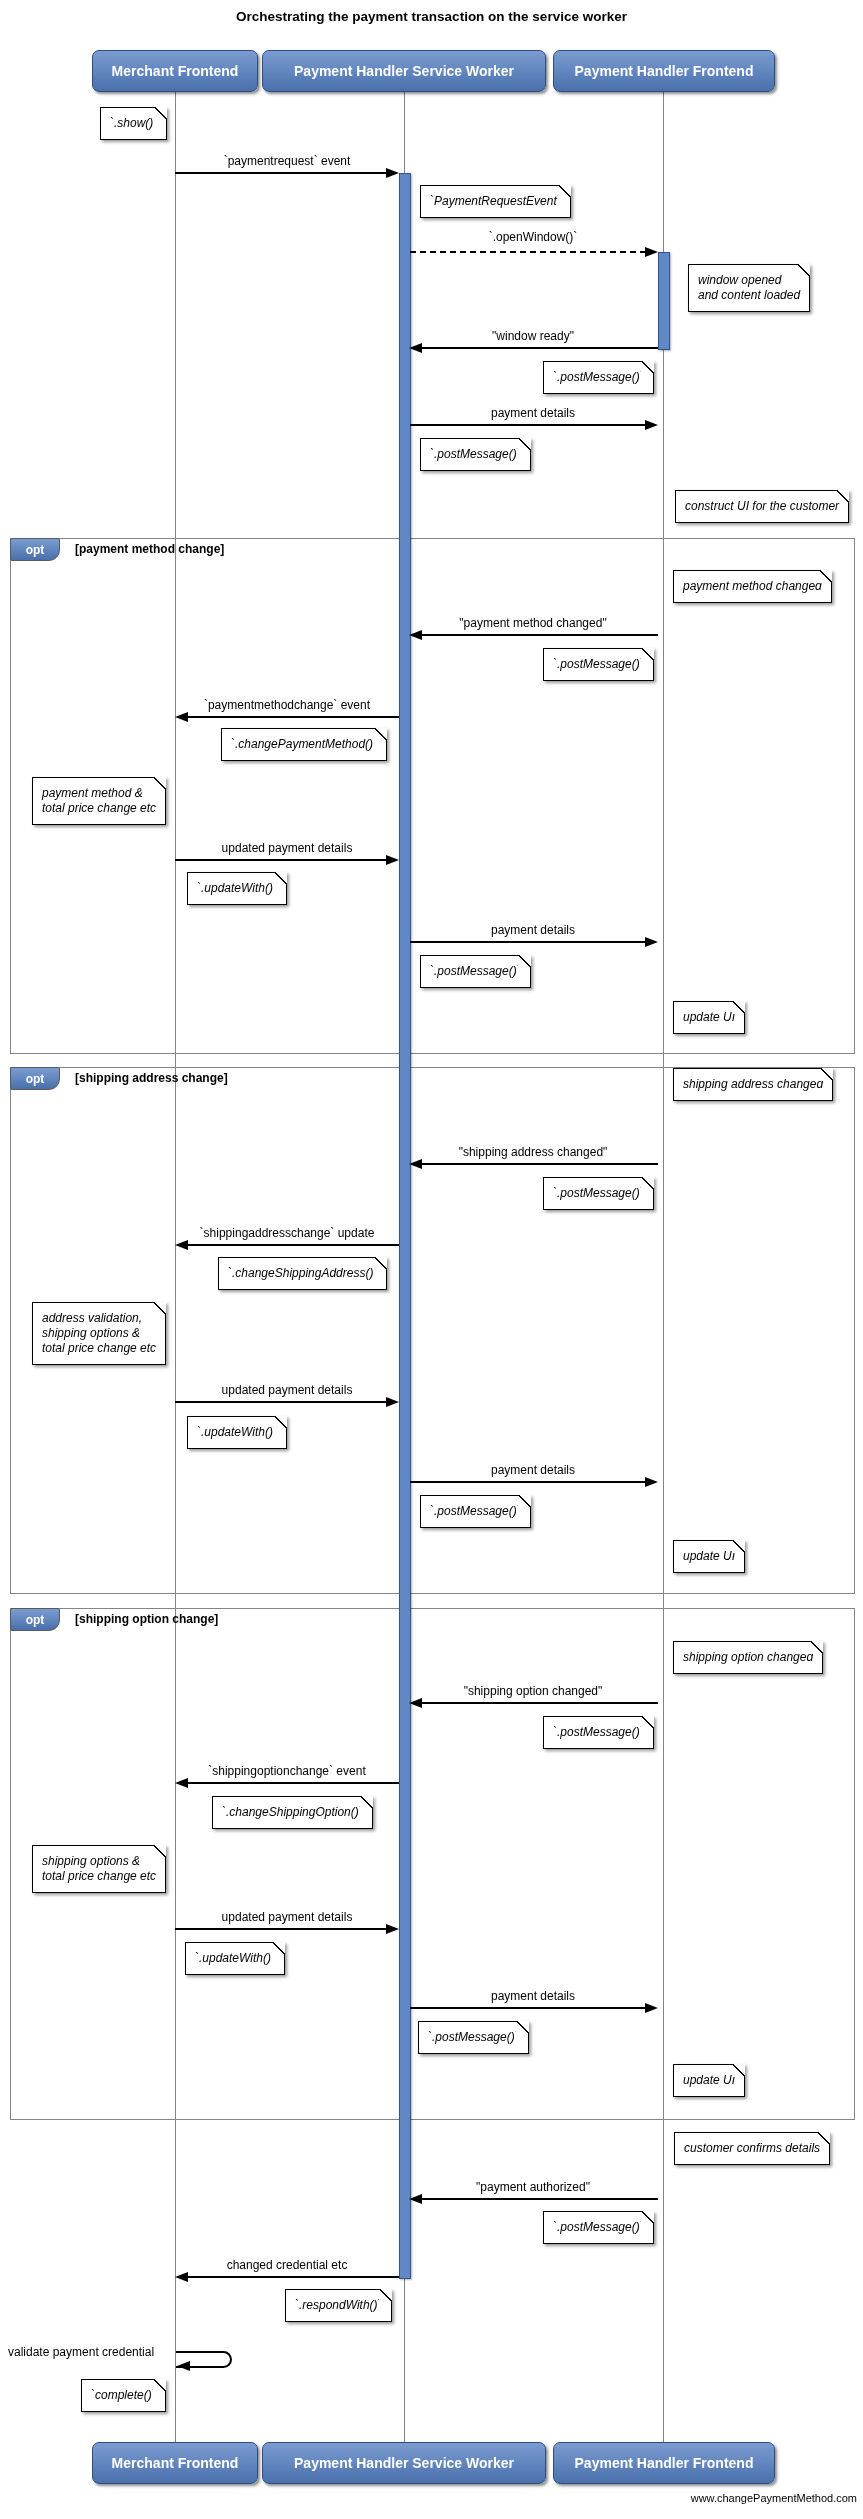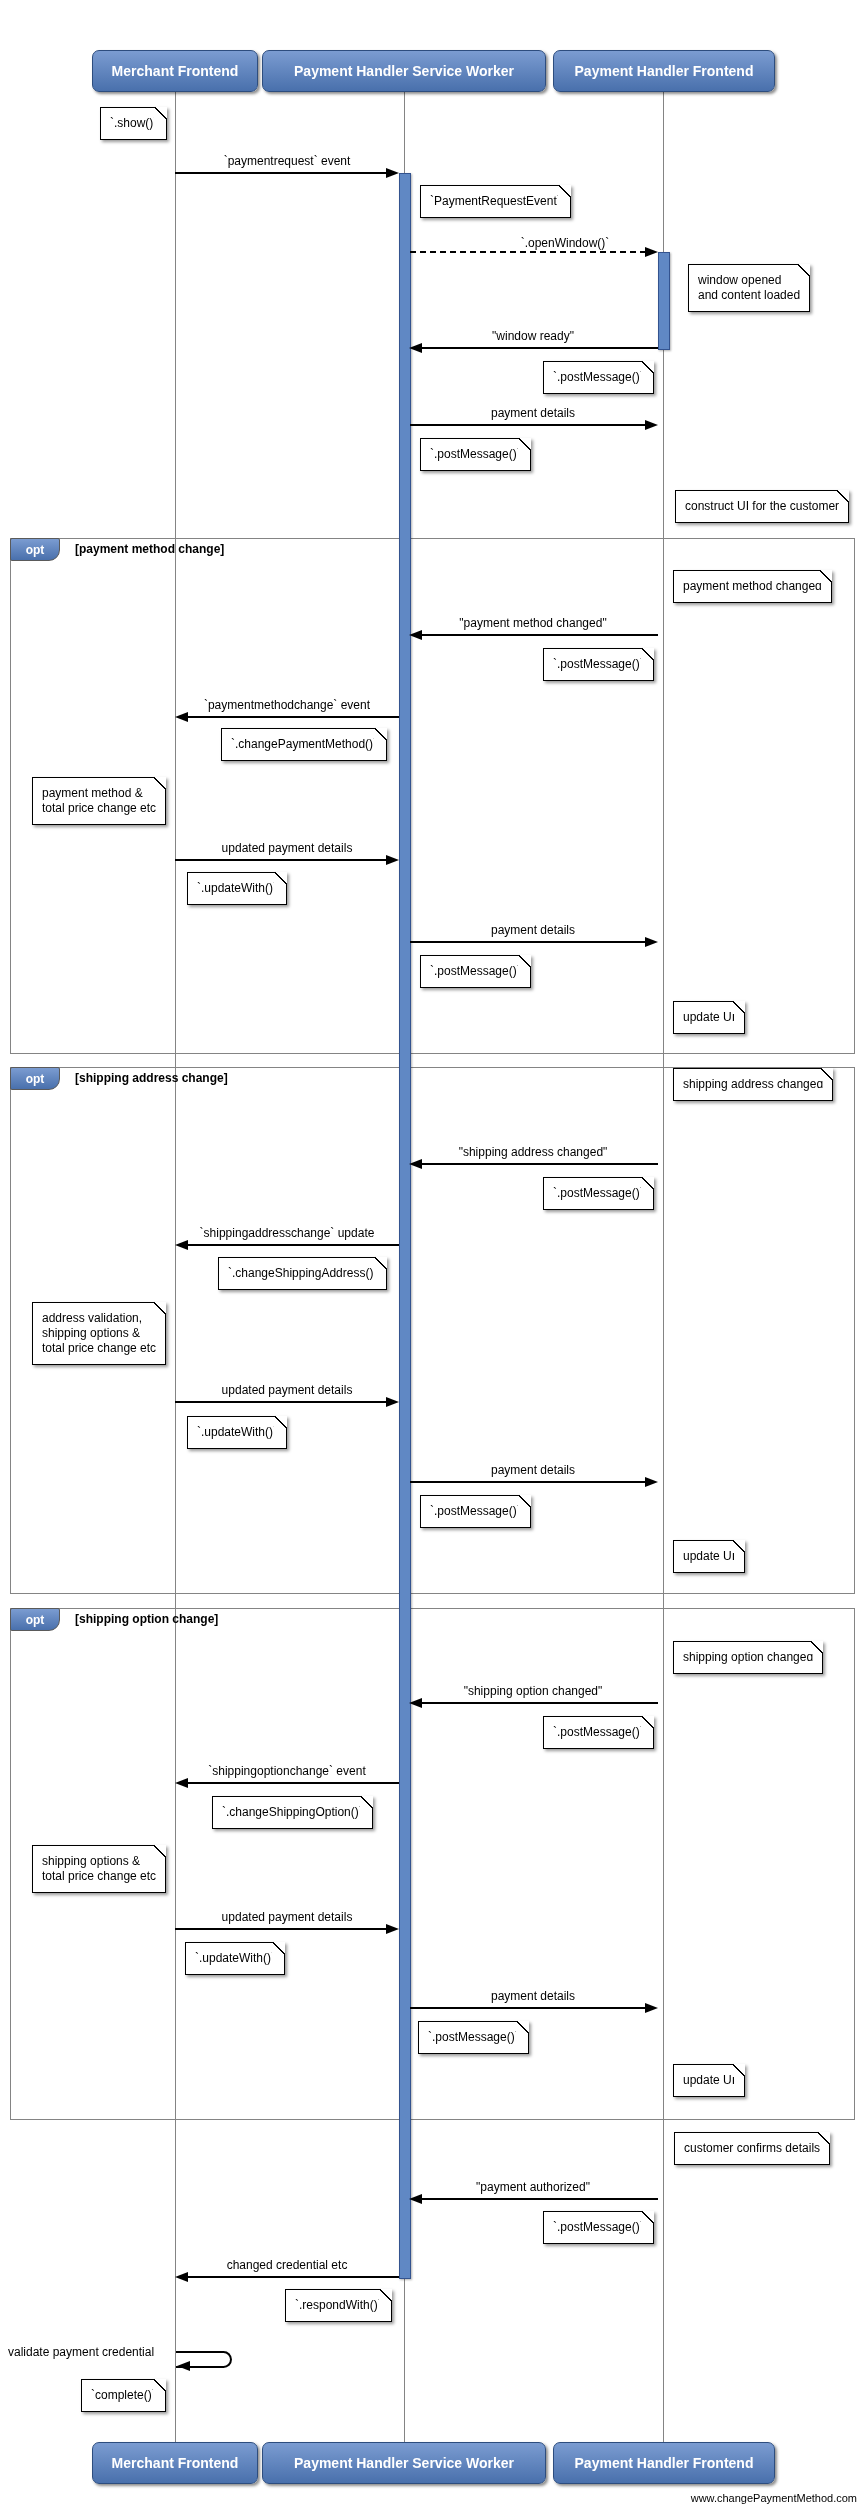--- a/index.html
+++ b/index.html
@@ -24,32 +24,33 @@
   .line.d{border-top-style:dashed;}
   .hr{position:absolute;width:0;height:0;border-top:5px solid transparent;
     border-bottom:5px solid transparent;border-left:13px solid #000;z-index:4;}
   .hl{position:absolute;width:0;height:0;border-top:5px solid transparent;
     border-bottom:5px solid transparent;border-right:13px solid #000;z-index:4;}
   .mlabel{position:absolute;transform:translateX(-50%);font-size:12px;
     white-space:nowrap;z-index:4;}
   .mlabel.ralign{transform:none;}
   .note{position:absolute;background:#fff;border:1px solid #000;
     padding:8px 9px;font-size:12px;line-height:15px;white-space:pre-line;
-    box-shadow:2px 2px 3px rgba(0,0,0,.4);z-index:5;}
+    box-shadow:2px 2px 3px rgba(0,0,0,.4);z-index:5;font-style:italic;}
   .note::after{content:"";position:absolute;top:-1px;right:-1px;width:13px;height:13px;
     background:linear-gradient(to bottom left,#fff 44%,#000 44%,#000 52%,#fff 52%);}
   .selfloop{position:absolute;width:54px;height:13px;border:2px solid #000;
     border-left:none;border-radius:0 9px 9px 0;z-index:4;}
   .watermark{position:absolute;font-size:11px;z-index:4;}
 </style>
 </head>
 <body>
 
 <div id="diagram">
 
+  <div class="title">Orchestrating the payment transaction on the service worker</div>
 
   <div class="lifeline" style="left:175px;top:92px;height:2350px;"></div>
   <div class="lifeline" style="left:404px;top:92px;height:2350px;"></div>
   <div class="lifeline" style="left:663px;top:92px;height:2350px;"></div>
 
   <div class="fragment" style="left:10px;top:538px;width:843px;height:514px;"></div>
   <div class="frag-tab" style="left:10px;top:538px;">opt</div>
   <div class="frag-guard" style="left:75px;top:542px;">[payment method change]</div>
 
   <div class="fragment" style="left:10px;top:1067px;width:843px;height:525px;"></div>
@@ -66,21 +67,21 @@
   <div class="participant" style="left:92px;top:50px;width:164px;">Merchant Frontend</div>
   <div class="participant" style="left:262px;top:50px;width:282px;">Payment Handler Service Worker</div>
   <div class="participant" style="left:553px;top:50px;width:220px;">Payment Handler Frontend</div>
 
   <div class="line" style="left:175px;top:172px;width:212px;"></div>
   <div class="hr" style="left:386px;top:168px;"></div>
   <div class="mlabel" style="left:287px;top:154px;">`paymentrequest` event</div>
 
   <div class="line d" style="left:410px;top:251px;width:236px;"></div>
   <div class="hr" style="left:645px;top:247px;"></div>
-  <div class="mlabel" style="left:533px;top:236px;margin-left:32px;">`.openWindow()`</div>
+  <div class="mlabel" style="left:533px;top:230px;">`.openWindow()`</div>
 
   <div class="line" style="left:421px;top:347px;width:237px;"></div>
   <div class="hl" style="left:409px;top:343px;"></div>
   <div class="mlabel" style="left:533px;top:329px;">"window ready"</div>
 
   <div class="line" style="left:410px;top:424px;width:236px;"></div>
   <div class="hr" style="left:645px;top:420px;"></div>
   <div class="mlabel" style="left:533px;top:406px;">payment details</div>
 
   <div class="line" style="left:421px;top:634px;width:237px;"></div>

